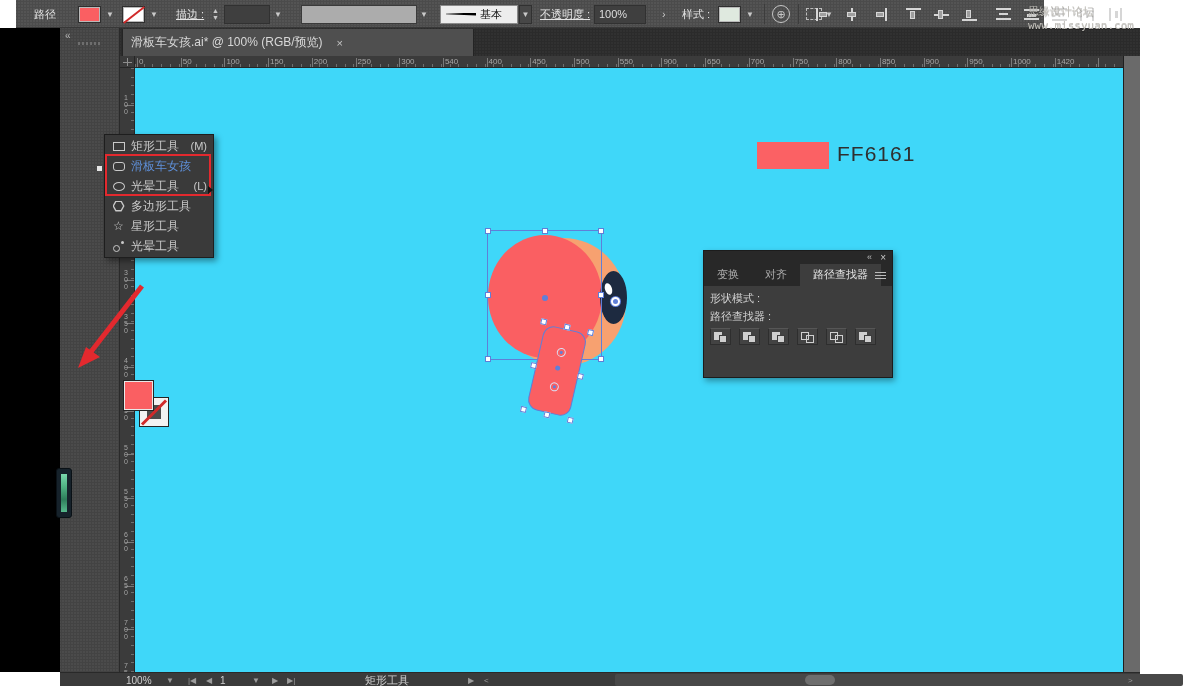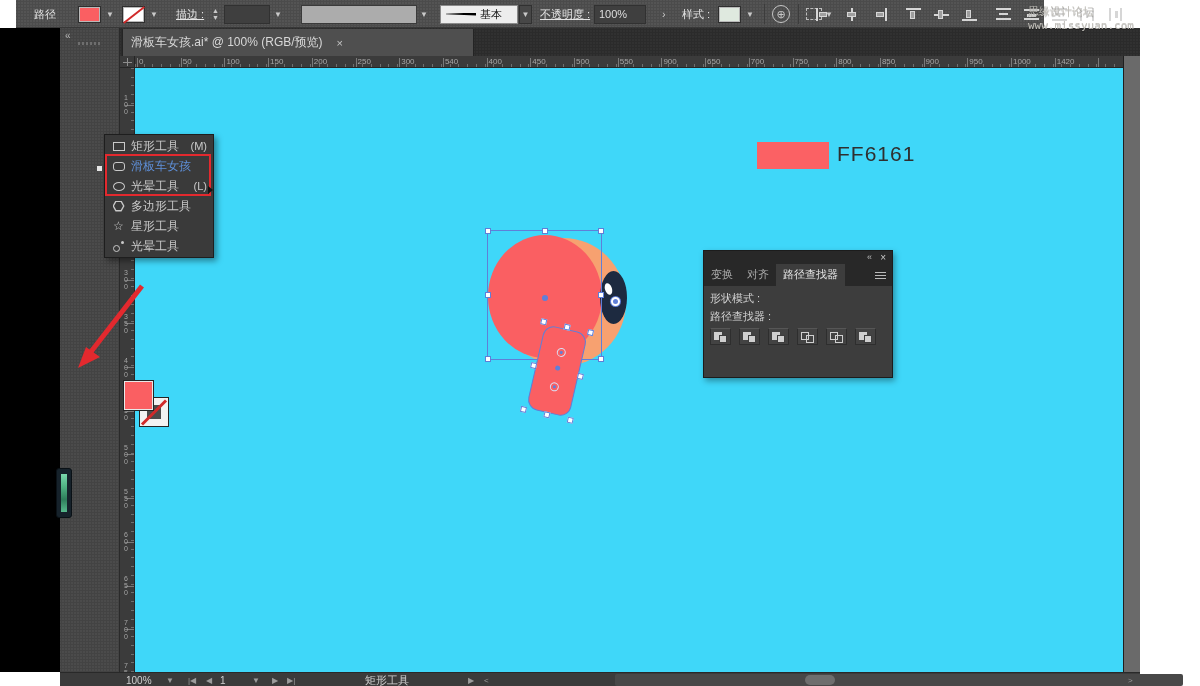--- a/index.html
+++ b/index.html
@@ -136,21 +136,21 @@
 
   
   #pf-panel { position:absolute; left:568px; top:182px; width:190px; height:128px; z-index:5;
     box-shadow:2px 3px 6px rgba(0,0,0,.35); font-size:11px;
     background-image:radial-gradient(rgba(0,0,0,.10) 1px, transparent 1.2px); background-size:3px 3px; }
   #pf-head { height:15px; background:#282828; position:relative; border:1px solid #1C1C1C; border-bottom:none; }
   #pf-head .pc { position:absolute; right:20px; top:1px; color:#B9B9B9; font-size:9px; }
   #pf-head .px { position:absolute; right:6px; top:1px; color:#C9C9C9; font-size:10px; }
   #pf-tabs { height:21px; background:#282828; display:flex; align-items:flex-end; position:relative;
     border-left:1px solid #1C1C1C; border-right:1px solid #1C1C1C; }
-  .pf-tab { padding:3px 7px 4px; color:#ABABAB; }
+  .pf-tab { padding:3px 13px 4px; color:#ABABAB; }
   .pf-tab.active { background:#3D3D3D; color:#E4E4E4; }
   #pf-menu-icon { position:absolute; right:6px; top:7px; width:11px; height:8px;
     background:repeating-linear-gradient(to bottom,#BBB 0 1px, transparent 1px 3px); }
   #pf-body { height:92px; background:#3D3D3D; border:1px solid #1C1C1C; border-top:none; padding:4px 6px; }
   .pf-label { color:#D2D2D2; margin:1px 0 3px; }
   .pf-row { display:flex; align-items:center; height:19px; margin-bottom:2px; }
   .pf-btn { position:relative; width:21px; height:17px; margin-right:8px; background:#434343;
     border:1px solid #2E2E2E; border-top-color:#565656; }
   .pf-btn .bk { position:absolute; left:3px; top:3px; width:8px; height:8px; background:#CFCFCF; }
   .pf-btn .fr { position:absolute; left:8px; top:6px; width:8px; height:8px; background:#CFCFCF;

